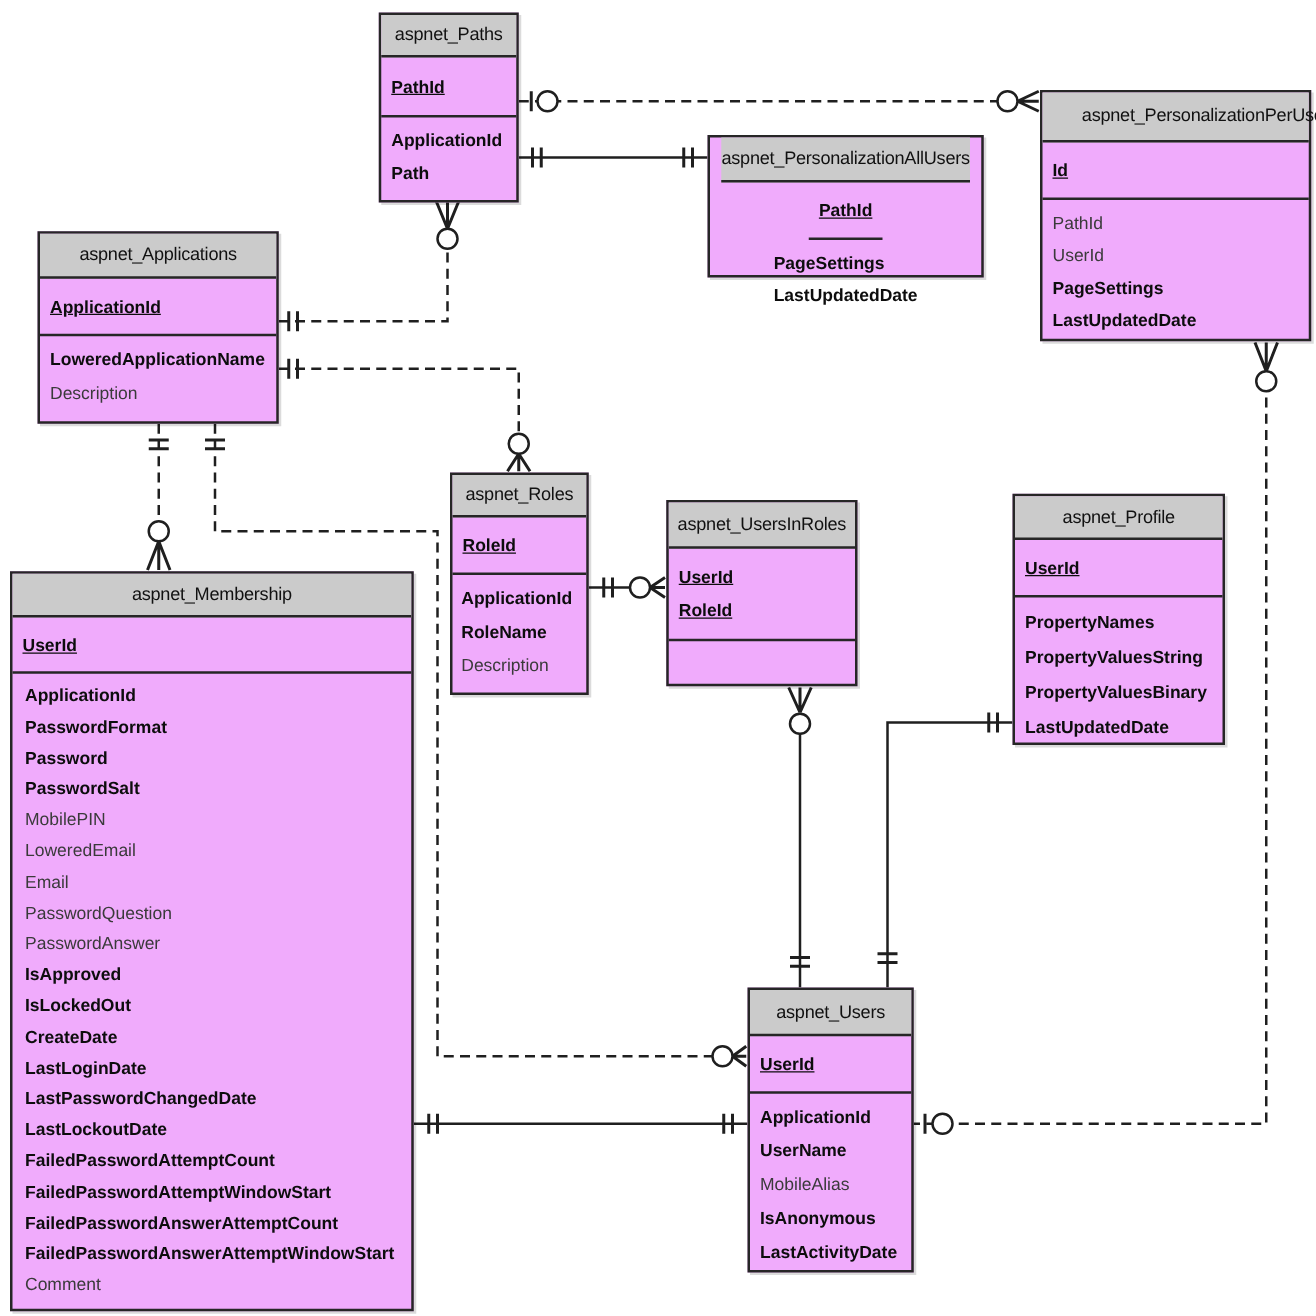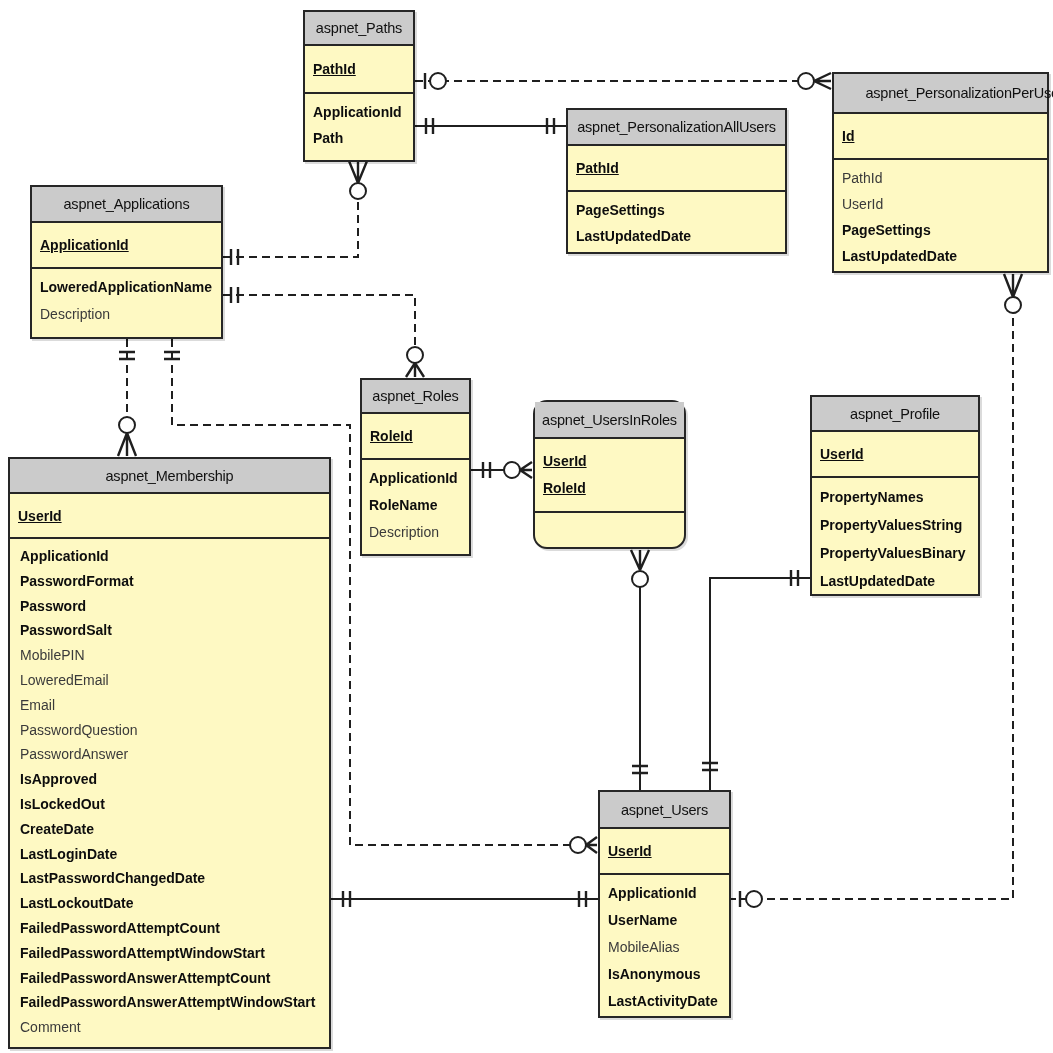--- a/index.html
+++ b/index.html
@@ -5,55 +5,55 @@
   html,body{margin:0;padding:0;background:#fff;}
   #canvas{position:relative;width:1053px;height:1053px;background:#fff;overflow:hidden;
           font-family:"Liberation Sans",sans-serif;color:#111;}
   svg.wires{position:absolute;left:0;top:0;z-index:1;}
   .wire{fill:none;stroke:#1f1f1f;stroke-width:2;}
   .dash{stroke-dasharray:8 5;}
   .tick{fill:none;stroke:#1f1f1f;stroke-width:2.4;}
   .circ{fill:#ffffff;stroke:#1f1f1f;stroke-width:2;}
 
   .entity{position:absolute;z-index:2;display:flex;flex-direction:column;box-sizing:border-box;
-          background:#fef9c3;border:2px solid #262626;box-shadow:2px 2px 0 rgba(0,0,0,.14);}
+          background:#f0abfc;border:2px solid #262626;box-shadow:2px 2px 0 rgba(0,0,0,.14);}
   .hdr{flex:0 0 auto;display:flex;align-items:center;justify-content:center;
        background:#cbcbcb;border-bottom:2px solid #262626;
        font-size:14.5px;font-weight:400;letter-spacing:-0.2px;white-space:nowrap;}
   .pk{flex:0 0 auto;display:flex;flex-direction:column;justify-content:center;
       border-bottom:2px solid #262626;padding:0 8px;}
   .cols{flex:1 1 auto;padding:5px 8px;}
   .row{font-size:14px;font-weight:700;line-height:26px;white-space:nowrap;color:#0d0d0d;}
   .pk .row{text-decoration:underline;}
   .row.reg{font-weight:400;color:#3a3a3a;}
 
   #t-paths{left:303px;top:10px;width:112px;height:152px;}
   #t-paths .hdr{height:32px;}
   #t-paths .pk{height:46px;}
 
-  #t-allusers{left:566px;top:108px;width:221px;height:146px;}
+  #t-allusers{left:566px;top:108px;width:221px;height:114px;align-items:center;}
   #t-allusers .hdr{height:34px;}
   #t-allusers .pk{height:44px;}
 
   #t-peruser{left:832px;top:72px;width:217px;height:201px;}
   #t-peruser .hdr{height:38px;padding-left:48px;}
   #t-peruser .pk{height:44px;}
 
   #t-apps{left:30px;top:185px;width:193px;height:154px;}
   #t-apps .hdr{height:34px;}
   #t-apps .pk{height:44px;}
   #t-apps .row{line-height:27px;}
 
   #t-roles{left:360px;top:378px;width:111px;height:178px;}
   #t-roles .hdr{height:32px;}
   #t-roles .pk{height:44px;}
   #t-roles .row{line-height:27px;}
   #t-roles .cols{padding-left:7px;padding-right:5px;}
 
-  #t-uir{left:533px;top:400px;width:153px;height:149px;border-radius:14px;}
+  #t-uir{left:533px;top:400px;width:153px;height:149px;}
   #t-uir .hdr{height:35px;}
   #t-uir .pk{height:72px;}
   #t-uir .row{line-height:27px;}
 
   #t-profile{left:810px;top:395px;width:170px;height:201px;}
   #t-profile .hdr{height:33px;}
   #t-profile .pk{height:44px;}
   #t-profile .row{line-height:28px;}
 
   #t-membership{left:8px;top:457px;width:323px;height:592px;}

